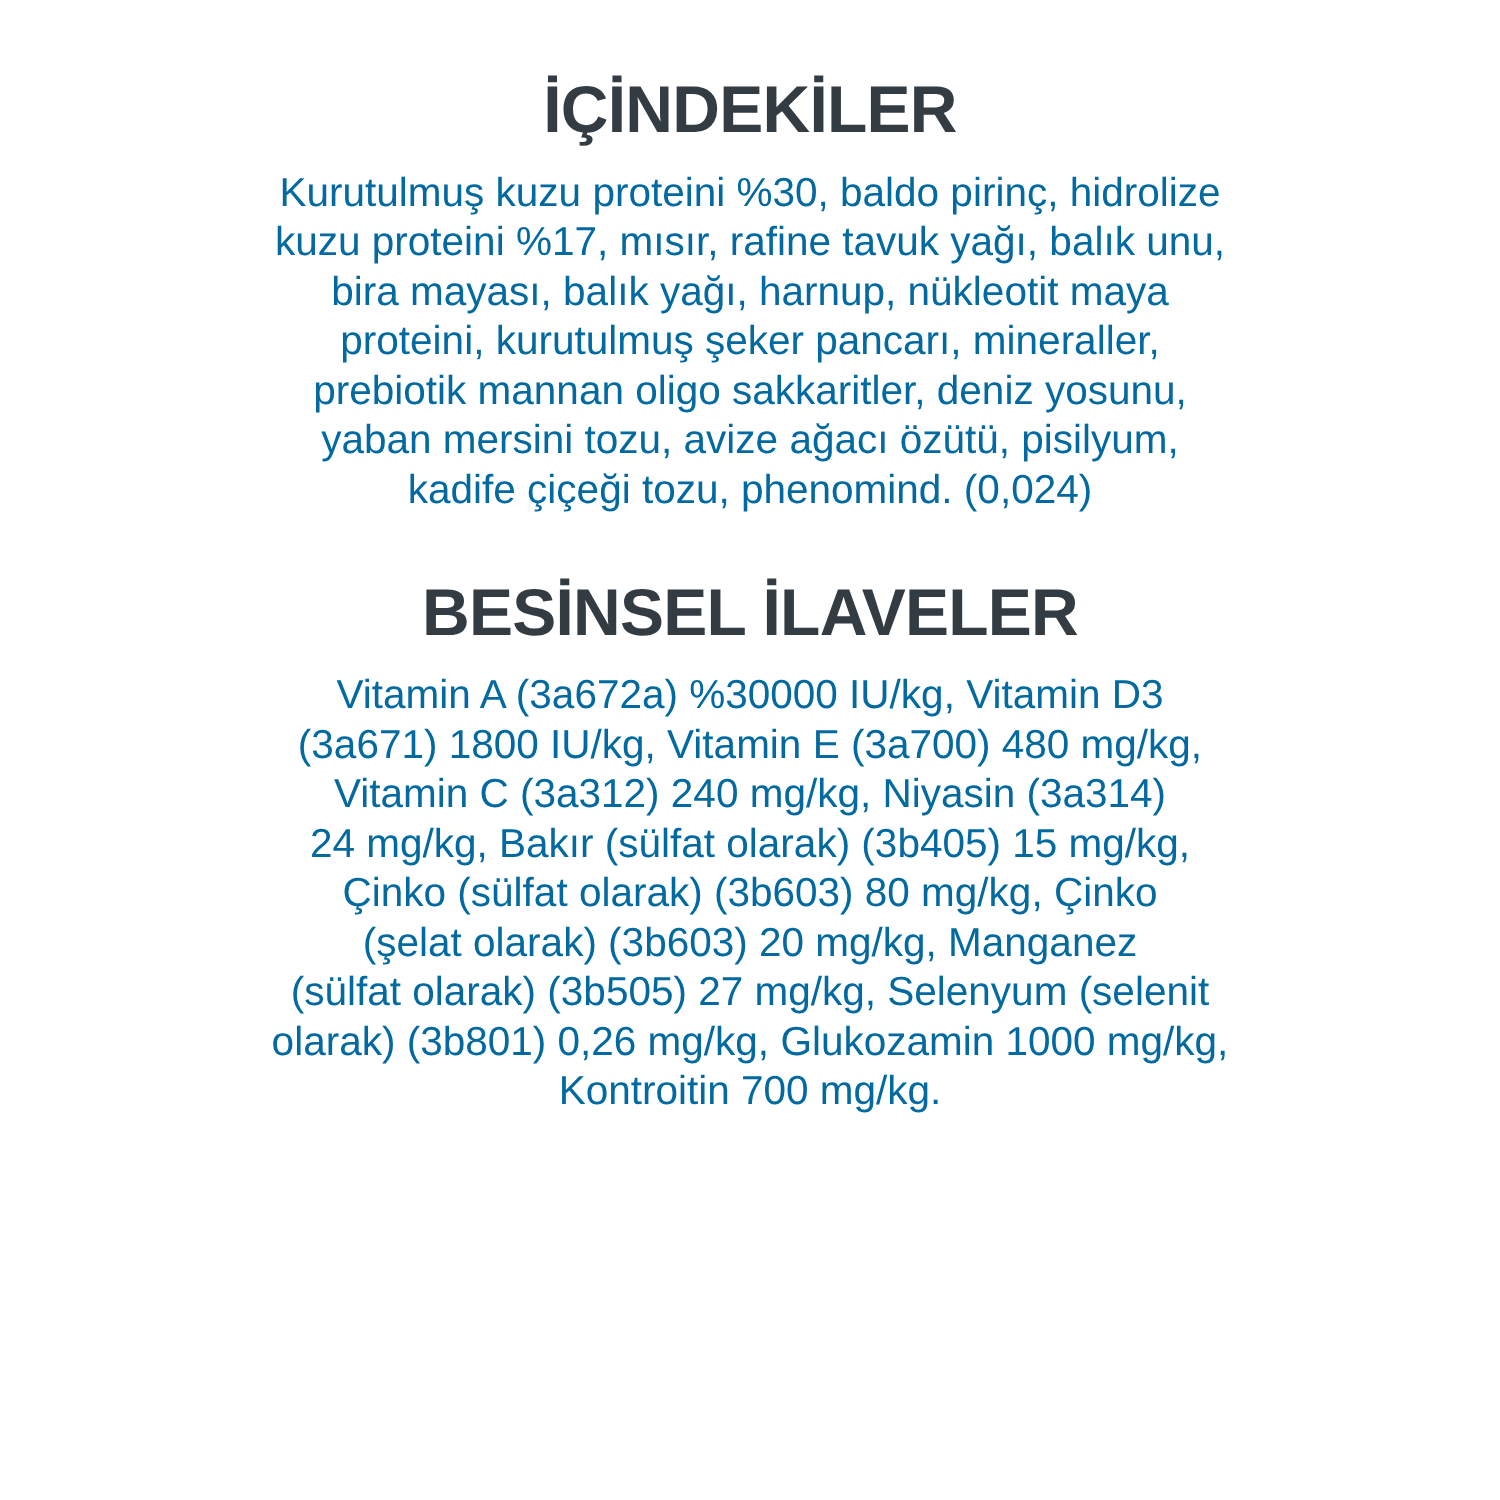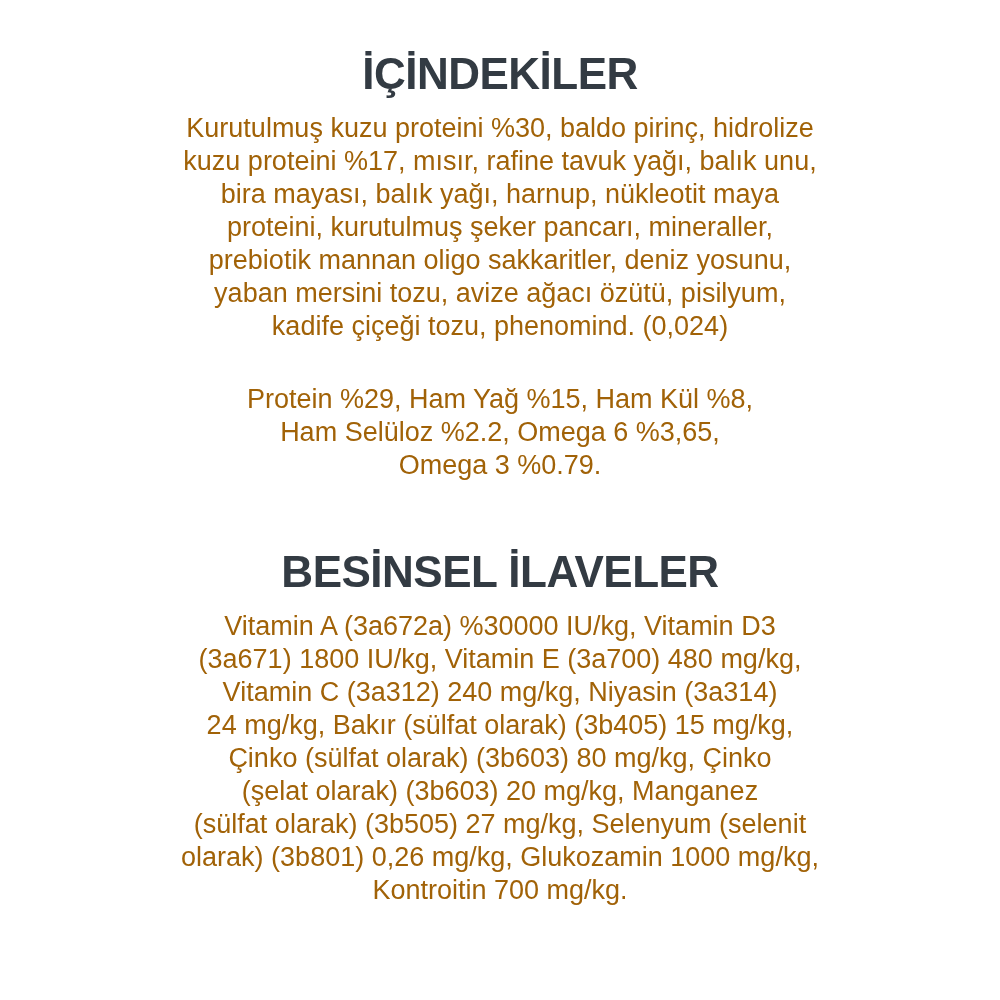--- a/index.html
+++ b/index.html
@@ -28,21 +28,21 @@
     line-height: 52px;
     font-weight: 700;
     letter-spacing: -0.5px;
     color: #333b43;
   }
   .section-body {
     margin: 0;
     font-size: 27px;
     line-height: 33px;
     font-weight: 400;
-    color: #a16207;
+    color: #0369a1;
     white-space: pre-line;
   }
   .section-ingredients .section-body   { margin-bottom: 40px; }
   .section-analytics  .section-body    { margin-bottom: 64px; }
 </style>
 </head>
 <body>
 
 <div class="label-page">
   <div class="label-inner">
@@ -52,23 +52,20 @@
       <p class="section-body">Kurutulmuş kuzu proteini %30, baldo pirinç, hidrolize
 kuzu proteini %17, mısır, rafine tavuk yağı, balık unu,
 bira mayası, balık yağı, harnup, nükleotit maya
 proteini, kurutulmuş şeker pancarı, mineraller,
 prebiotik mannan oligo sakkaritler, deniz yosunu,
 yaban mersini tozu, avize ağacı özütü, pisilyum,
 kadife çiçeği tozu, phenomind. (0,024)</p>
     </section>
 
     <section class="section-analytics">
-      <p class="section-body">Protein %29, Ham Yağ %15, Ham Kül %8,
-Ham Selüloz %2.2, Omega 6 %3,65,
-Omega 3 %0.79.</p>
     </section>
 
     <section class="section-additives">
       <h1 class="section-title">BESİNSEL İLAVELER</h1>
       <p class="section-body">Vitamin A (3a672a) %30000 IU/kg, Vitamin D3
 (3a671) 1800 IU/kg, Vitamin E (3a700) 480 mg/kg,
 Vitamin C (3a312) 240 mg/kg, Niyasin (3a314)
 24 mg/kg, Bakır (sülfat olarak) (3b405) 15 mg/kg,
 Çinko (sülfat olarak) (3b603) 80 mg/kg, Çinko
 (şelat olarak) (3b603) 20 mg/kg, Manganez

